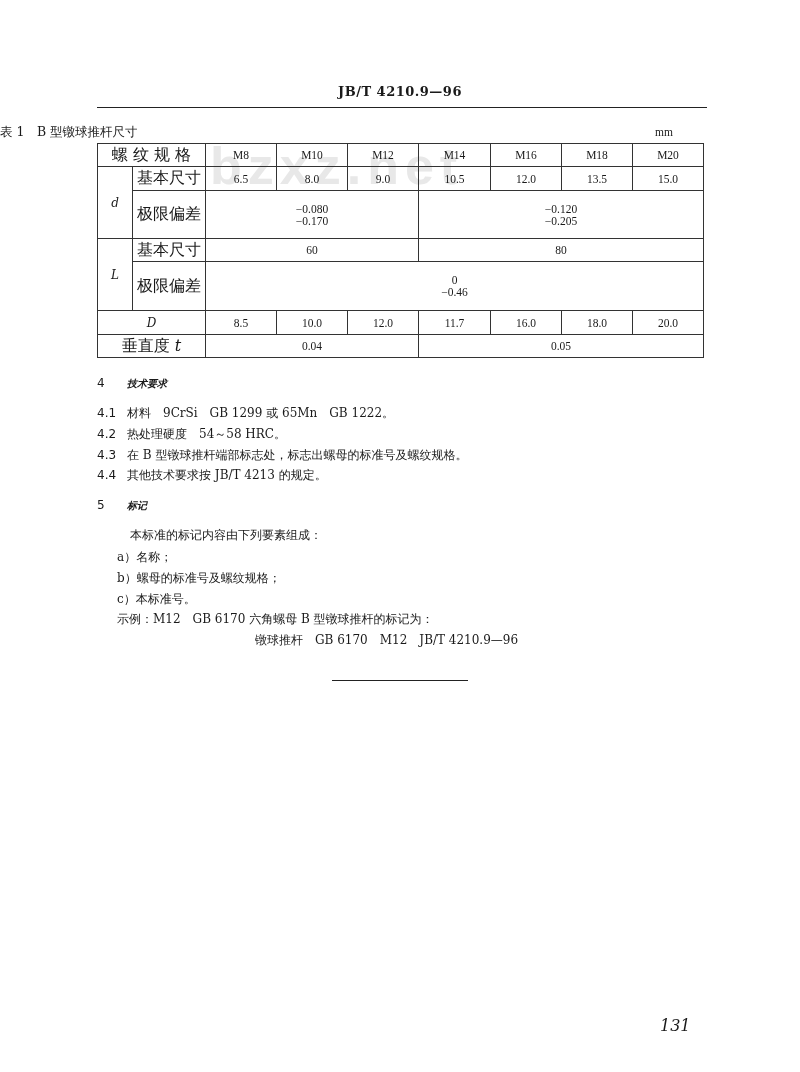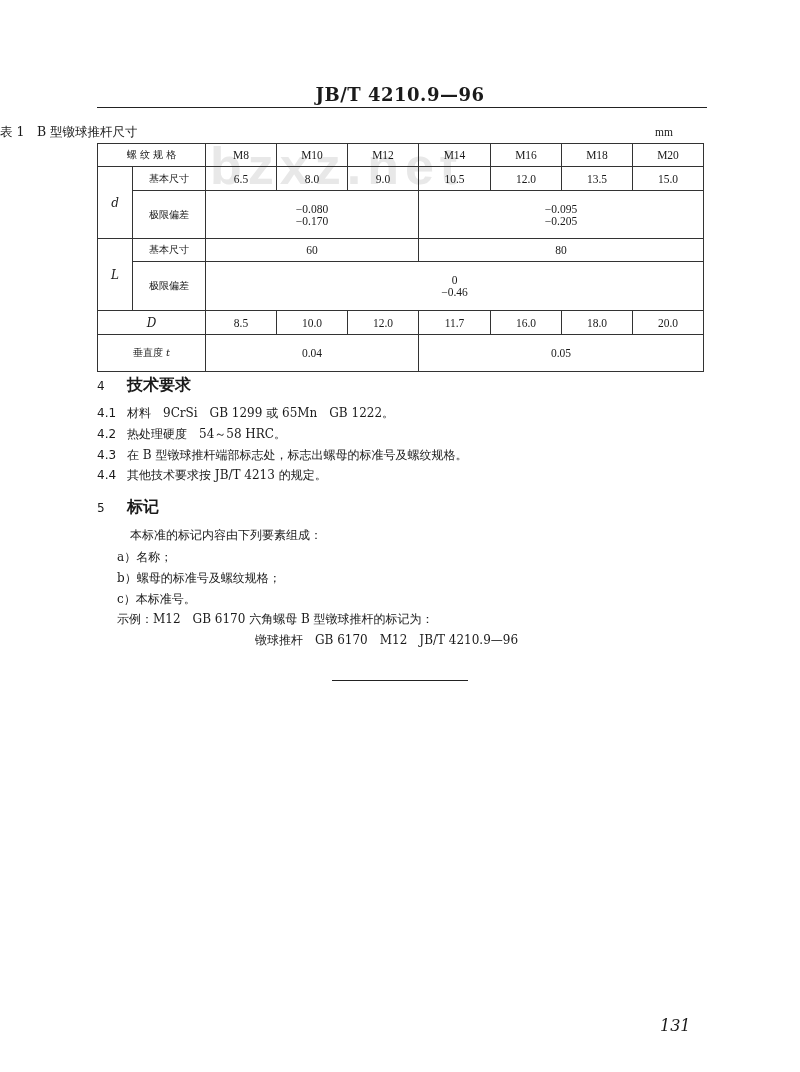--- a/index.html
+++ b/index.html
@@ -1,32 +1,32 @@
 <!DOCTYPE html>
 <html><head>
 <meta charset="utf-8">
 <style>
   html, body { margin:0; padding:0; background:#fff; }
   body { width:800px; height:1072px; position:relative; overflow:hidden;
          font-family:"DejaVu Serif","Liberation Serif",serif; color:#1a1a1a; }
   .abs { position:absolute; }
-  #std-header { left:0; width:800px; top:84px; text-align:center; font-size:18px; font-weight:bold; letter-spacing:0.5px; }
+  #std-header { left:0; width:800px; top:84px; text-align:center; font-size:13px; font-weight:bold; letter-spacing:0.5px; }
   #header-rule { left:97px; top:107px; width:610px; height:0; border-top:1.5px solid #222; }
   #table-caption { left:0; width:731px; top:124px; text-align:left; font-size:12.5px; }
   #table-unit { left:655px; top:126px; font-size:11.5px; font-family:Liberation Serif, serif; }
   #watermark { left:210px; top:140px; font-family:"Liberation Sans",sans-serif; font-weight:bold;
                font-size:52px; color:#e8e8e8; letter-spacing:6px; z-index:0; line-height:1; }
   table#dim-table { position:absolute; left:97px; top:143px; border-collapse:collapse; z-index:1;
                     font-size:11px; }
   #dim-table td { border:1px solid #333; text-align:center; padding:0; }
-  #dim-table td.cn { font-size:10px; }
+  #dim-table td.cn { font-size:16px; }
   #dim-table td.it { font-style:italic; font-size:12px; }
   .num { font-family:"Liberation Serif",serif; font-size:11.5px; }
   .sec { font-size:12.5px; left:97px; }
-  .sec-title { font-weight:bold; font-family:"DejaVu Sans","Liberation Sans",sans-serif; font-size:16px; }
+  .sec-title { font-weight:bold; font-family:"DejaVu Sans","Liberation Sans",sans-serif; font-size:10px;font-style:italic; }
   .para { font-size:12px; }
   .label-no { display:inline-block; width:30px; font-family:"DejaVu Sans",sans-serif; font-size:12px; }
   #end-rule { left:332px; top:680px; width:136px; border-top:1.2px solid #222; }
   #page-number { left:660px; top:1016px; font-size:16px; font-style:italic; }
 </style>
 </head>
 <body>
 
 <div id="std-header" class="abs">JB/T 4210.9—96</div>
 <div id="header-rule" class="abs"></div>
@@ -70,21 +70,21 @@
     <td class="num">13.5</td>
     <td class="num">15.0</td>
   </tr>
   <tr style="height:48px">
     <td class="cn">极限偏差</td>
     <td colspan="3" class="num">
       <div>−0.080</div>
       <div>−0.170</div>
     </td>
     <td colspan="4" class="num">
-      <div>−0.095</div>
+      <div>−0.120</div>
       <div>−0.205</div>
     </td>
   </tr>
   <tr style="height:23px">
     <td rowspan="2" class="it">L</td>
     <td class="cn">基本尺寸</td>
     <td colspan="3" class="num">60</td>
     <td colspan="4" class="num">80</td>
   </tr>
   <tr style="height:49px">
@@ -97,21 +97,21 @@
   <tr style="height:24px">
     <td colspan="2" class="it">D</td>
     <td class="num">8.5</td>
     <td class="num">10.0</td>
     <td class="num">12.0</td>
     <td class="num">11.7</td>
     <td class="num">16.0</td>
     <td class="num">18.0</td>
     <td class="num">20.0</td>
   </tr>
-  <tr style="height:37px">
+  <tr style="height:23px">
     <td colspan="2" class="cn"><span>垂直度 </span><i>t</i></td>
     <td colspan="3" class="num">0.04</td>
     <td colspan="4" class="num">0.05</td>
   </tr>
 </tbody>
   </table>
 
 <div class="abs sec" style="top:375px">
   <span class="label-no">4</span><span class="sec-title">技术要求</span>
 </div>

